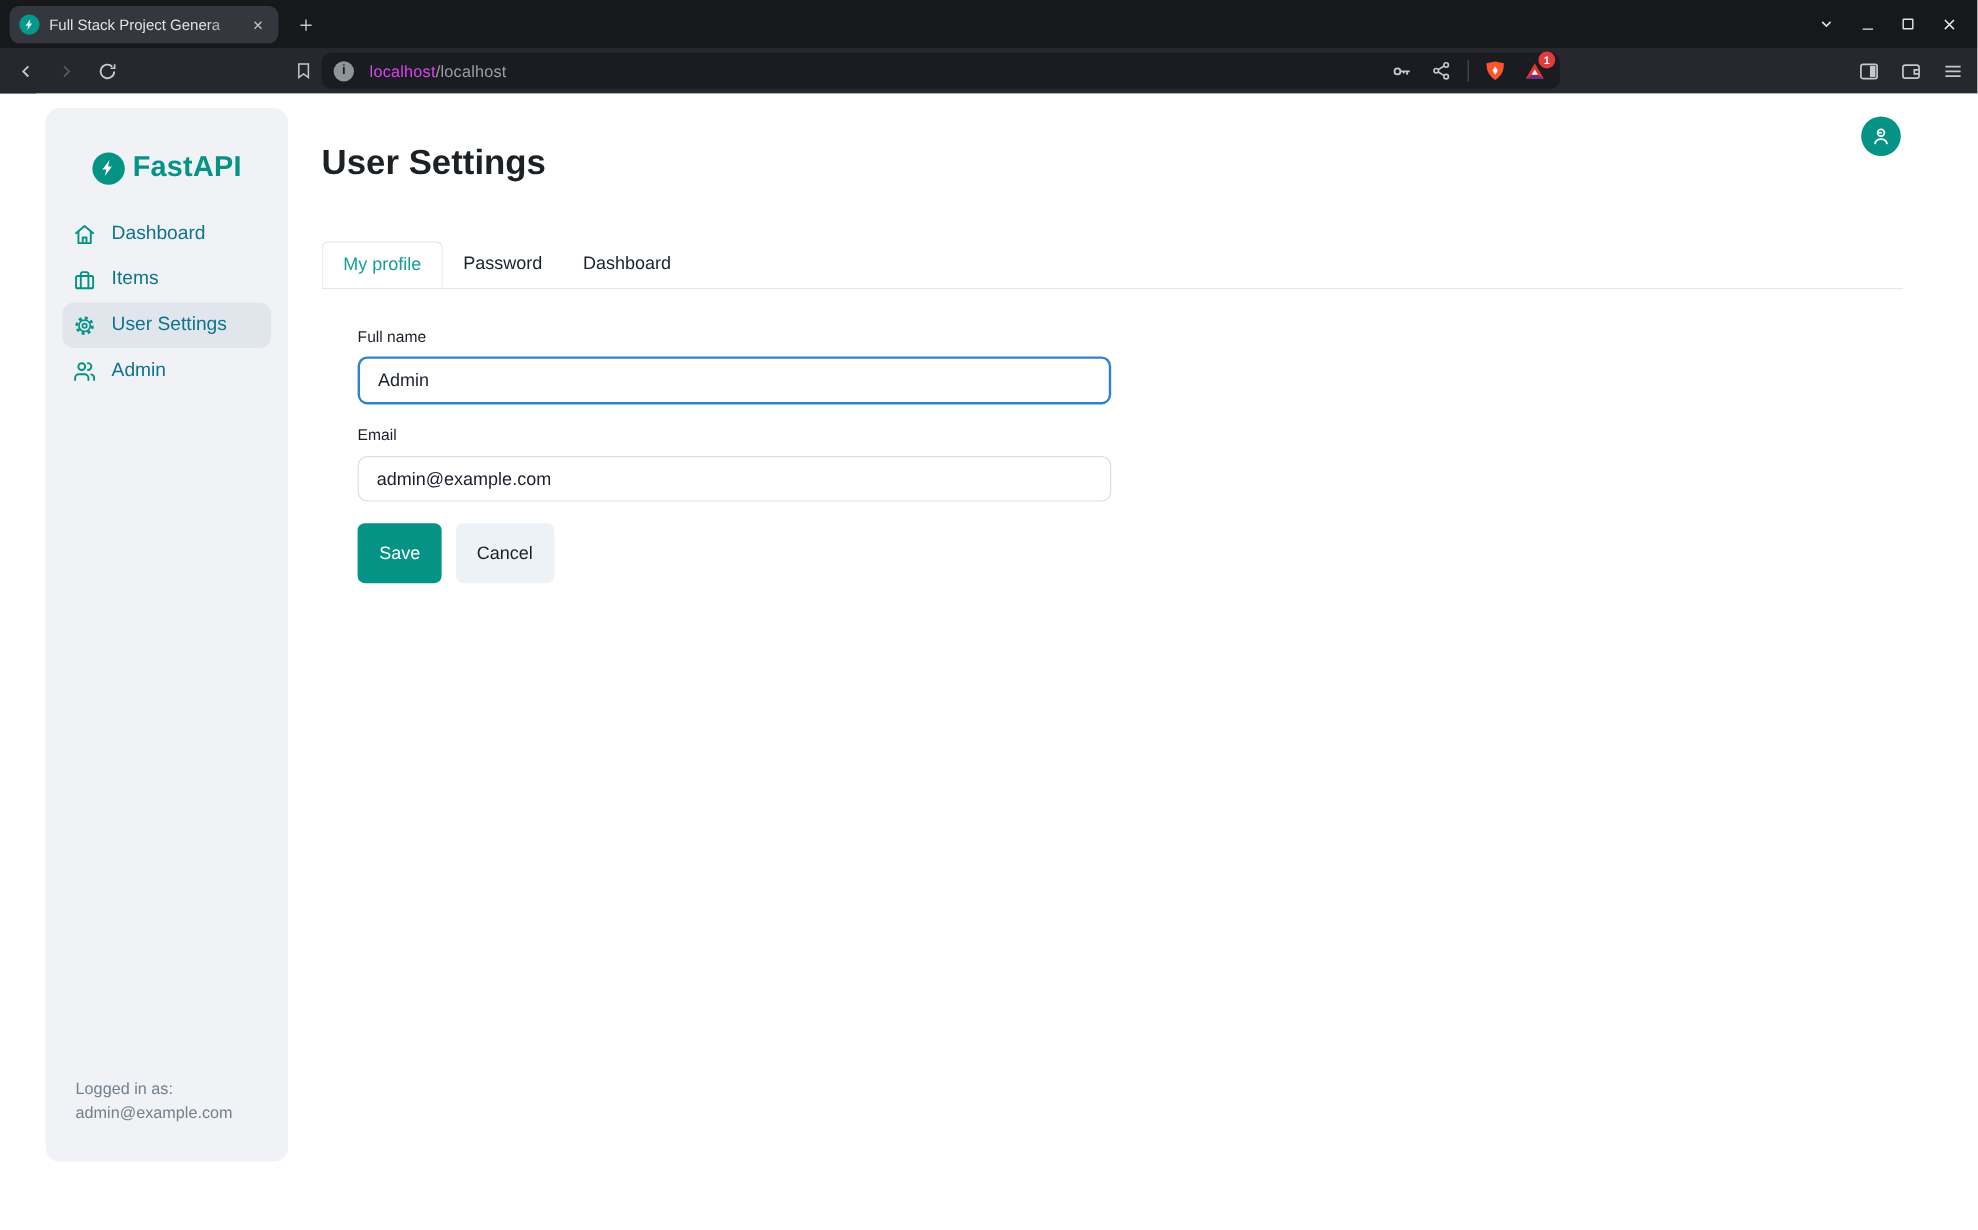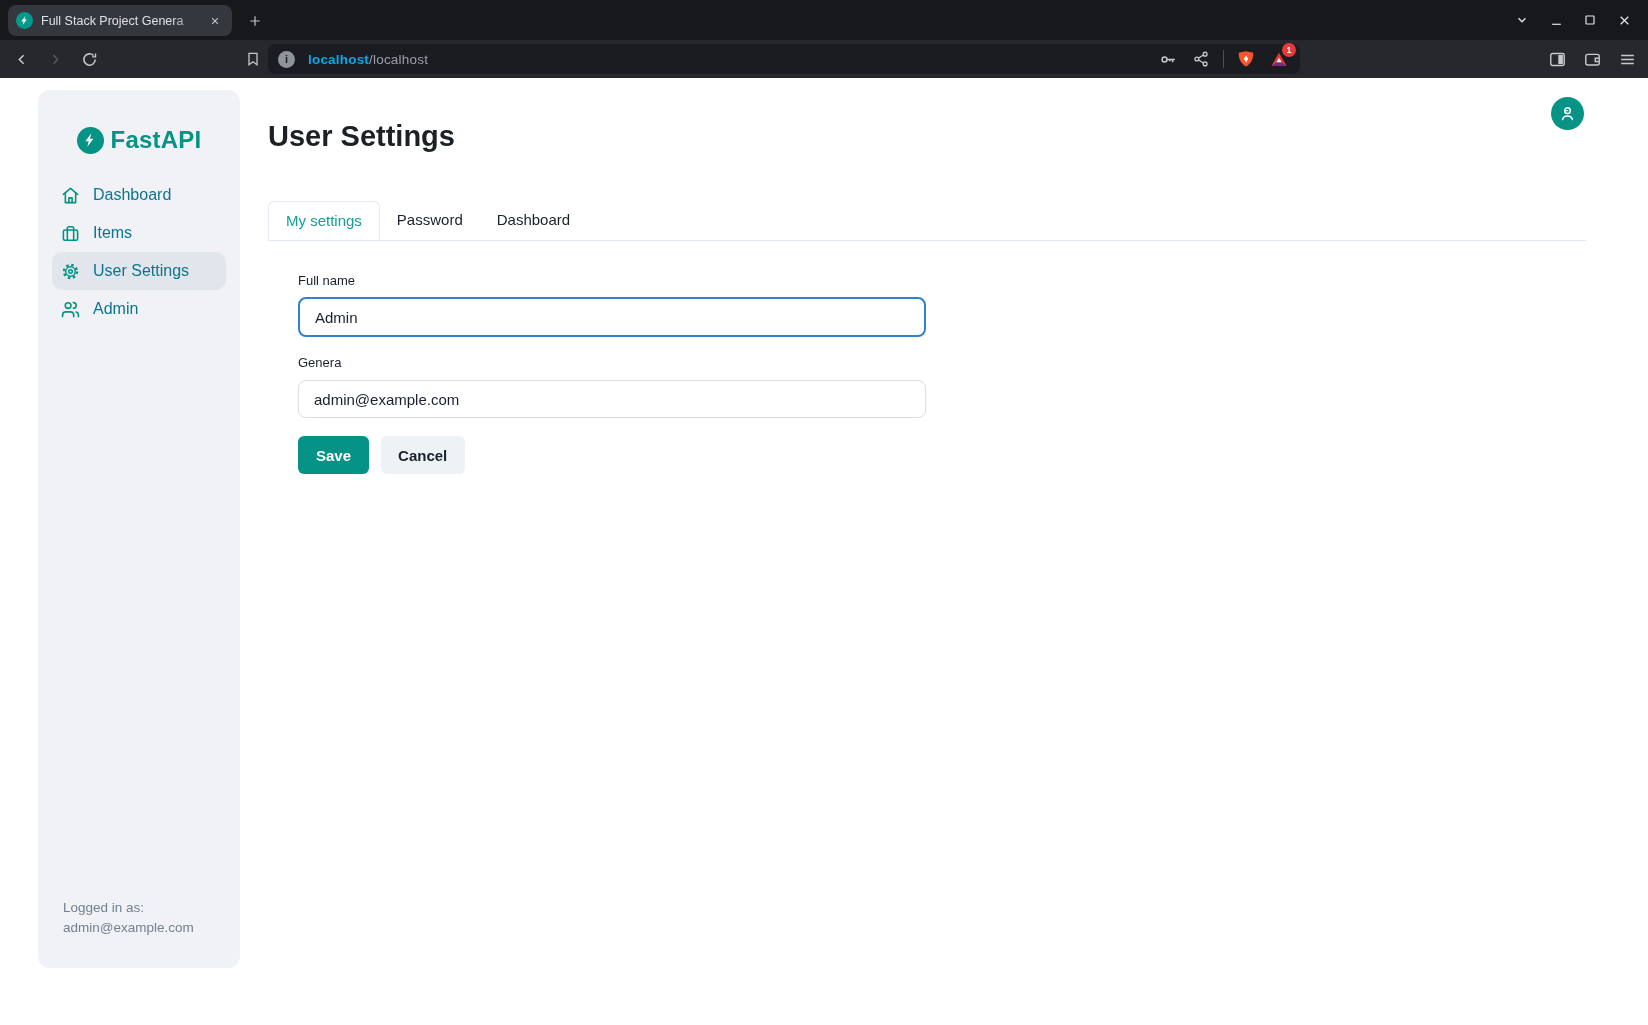--- a/index.html
+++ b/index.html
@@ -30,21 +30,21 @@
     color:#c5c9ce; margin-left:8px; border-radius:50%; }
   .nav-btn.disabled { color:#565a60; }
   .bookmark-btn { position:absolute; left:240px; width:26px; height:26px; display:flex;
     align-items:center; justify-content:center; color:#c5c9ce; }
   .urlbar { position:absolute; left:268px; top:4px; width:1032px; height:30px;
     background:#1a1c21; border-radius:8px; display:flex; align-items:center; padding:0 10px; }
   .site-info { width:17px; height:17px; border-radius:50%; background:#8f949a;
     color:#1a1c21; font-size:11px; font-weight:bold; display:flex; align-items:center;
     justify-content:center; font-style:normal; }
   .url-text { margin-left:13px; font-size:13.5px; letter-spacing:.2px; }
-  .url-host { color:#0ea5e9; font-weight:bold; }
+  .url-host { color:#d946ef; font-weight:normal; }
   .url-path { color:#9aa0a6; }
   .urlbar-right { position:absolute; right:10px; display:flex; align-items:center; gap:11px; }
   .bar-icon { width:22px; height:22px; display:flex; align-items:center; justify-content:center;
     color:#c5c9ce; position:relative; }
   .vdivider { width:1px; height:18px; background:#4a4e55; }
   .badge { position:absolute; top:-5px; right:-6px; min-width:14px; height:14px;
     background:#e23b3b; border-radius:7px; color:#fff; font-size:9px; font-weight:bold;
     display:flex; align-items:center; justify-content:center; padding:0 3px; }
   .toolbar-right { position:absolute; right:10px; display:flex; align-items:center; gap:13px;
     color:#c5c9ce; }
@@ -80,22 +80,22 @@
     border-bottom:1px solid #ffffff; border-radius:6px 6px 0 0; margin-bottom:-1px; }
   .tab-body { padding:32px 0 0 30px; }
   .section-title { font-size:16px; font-weight:bold; color:#1a202c; margin-bottom:20px; }
   .field-label { font-size:13px; color:#1a202c; margin-bottom:9px; }
   .text-input { width:628px; height:40px; border-radius:8px; padding:0 15px;
     font-size:15px; color:#1a202c; font-family:inherit; background:#fff; outline:none; }
   .input-focus { border:2px solid #3182ce; }
   .input-normal { border:1px solid #d9dfe6; height:38px; margin:1px 0; }
   .field-gap { height:18px; }
   .btn-row { margin-top:17px; display:flex; gap:12px; }
-  .btn { height:38px; padding:0 18px; border:none; border-radius:6px; font-size:15px;
-    font-weight:bold; font-family:inherit; cursor:pointer; }
+  .btn { height:50px; padding:0 18px; border:none; border-radius:6px; font-size:15px;
+    font-weight:normal; font-family:inherit; cursor:pointer; }
   .btn-save { background:#049384; color:#ffffff; }
   .btn-cancel { background:#edf2f7; color:#1a202c;padding-left:17px; }
 
   svg { display:block; }
 </style>
 </head>
 <body>
 
 <div class="tabstrip">
   <div class="tab">
@@ -287,33 +287,33 @@
         <circle cx="12" cy="8" r="4"></circle>
         <path d="M5 20.5c.8-3.2 3.6-5 7-5s6.2 1.8 7 5"></path>
         <path d="M9.5 8h3" stroke-width="1.6"></path>
       </svg>
   </button>
 
   <main class="main">
     <h1 class="page-title">User Settings</h1>
 
     <div class="tabs">
-      <div class="tab-item active">My settings</div>
+      <div class="tab-item active">My profile</div>
       <div class="tab-item">Password</div>
       <div class="tab-item">Dashboard</div>
     </div>
 
     <div class="tab-body">
 
       <div class="field-label">Full name</div>
       <input class="text-input input-focus" type="text" value="Admin" style="">
 
       <div class="field-gap"></div>
 
-      <div class="field-label">Genera</div>
+      <div class="field-label">Email</div>
       <input class="text-input input-normal" type="text" value="admin@example.com" style="">
 
       <div class="btn-row">
         <button class="btn btn-save">Save</button>
         <button class="btn btn-cancel">Cancel</button>
       </div>
     </div>
   </main>
 </div>
 

